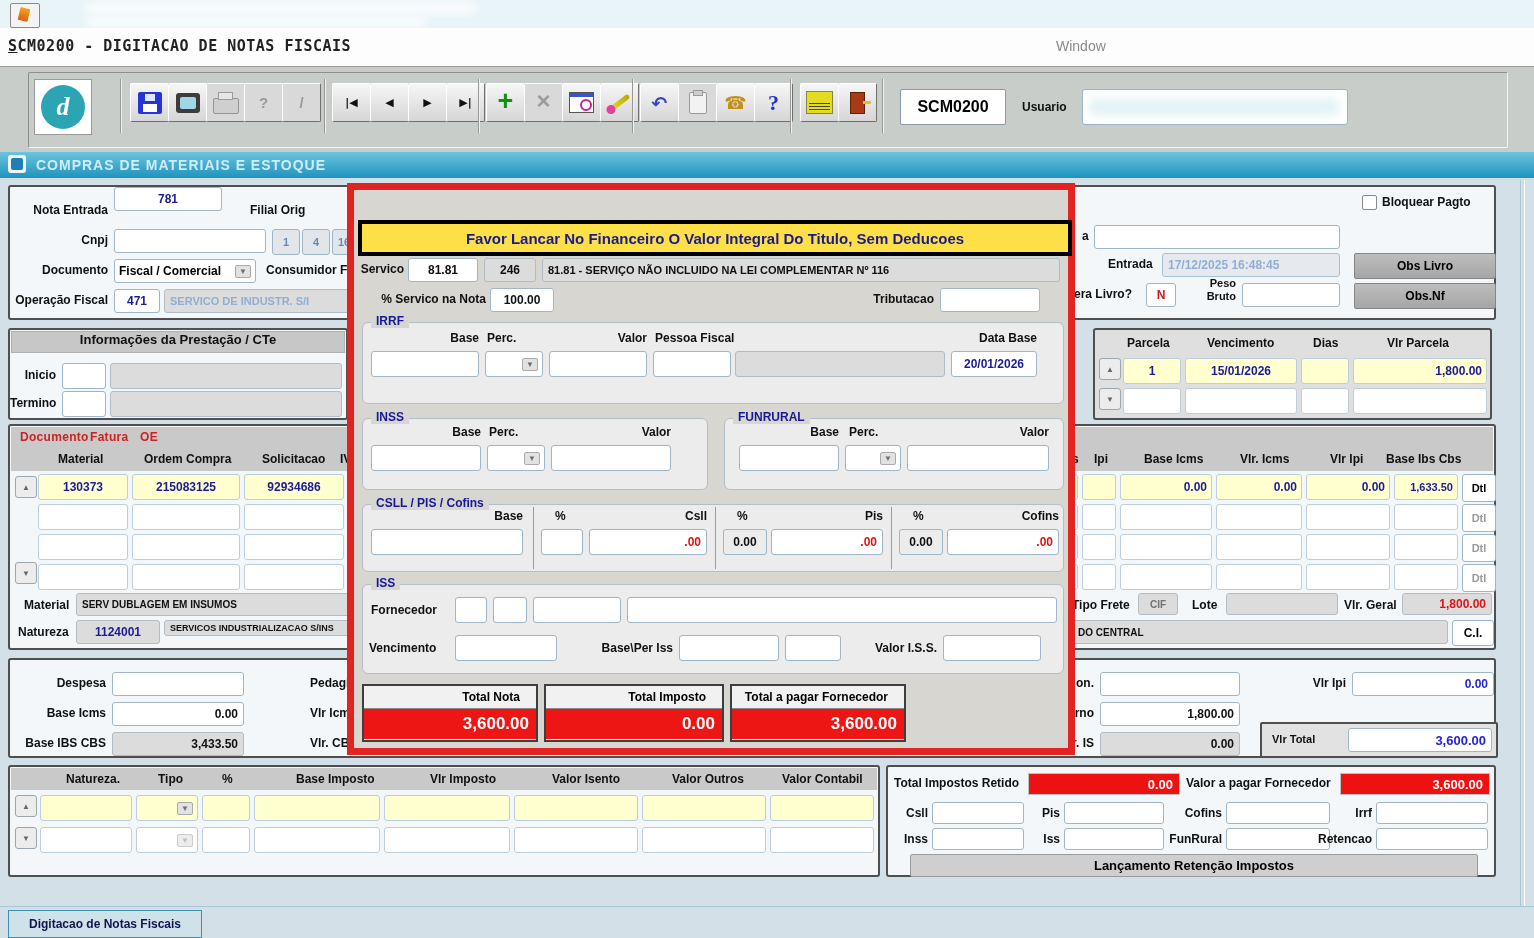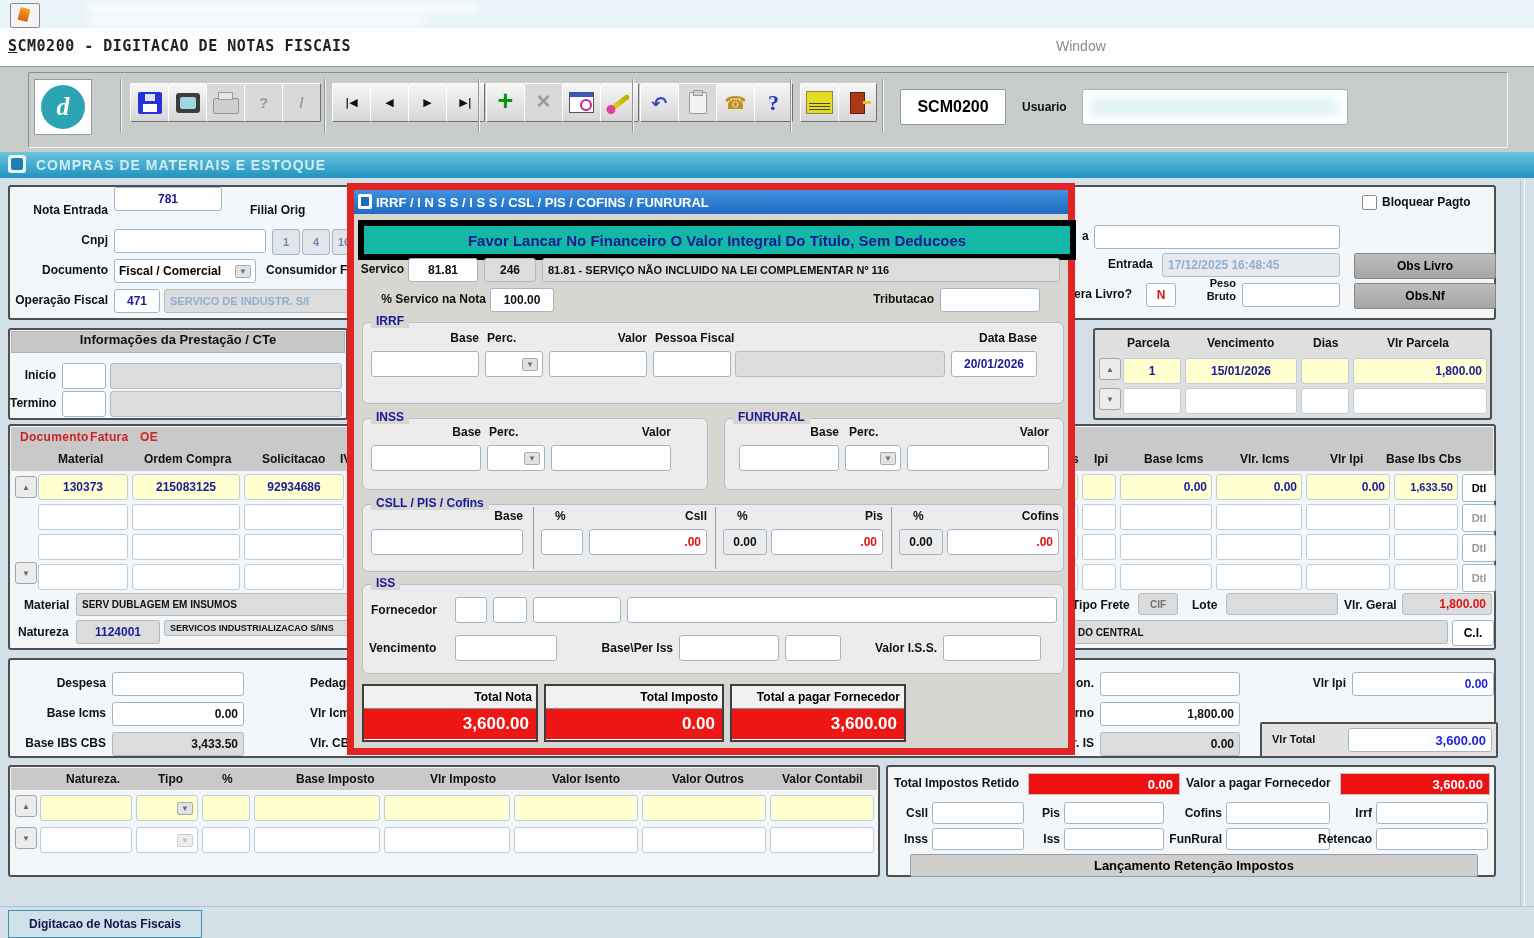--- a/index.html
+++ b/index.html
@@ -89,28 +89,28 @@
   .cell.c{justify-content:center}
   .redtabs{position:absolute;font:bold 12px "Liberation Sans",sans-serif;color:#cc2222;letter-spacing:.3px}
   .redbox{position:absolute;background:#ee1111;border:1px solid #c0c0c0;color:#fff;font:bold 13px "Liberation Sans",sans-serif;
           display:flex;align-items:center;justify-content:flex-end;padding:0 6px;box-sizing:border-box}
   
   #modal{position:absolute;left:347px;top:183px;width:728px;height:572px;border:7px solid #e32222;background:#d8d6d0;z-index:50;box-sizing:border-box}
   #mtitle{position:absolute;left:0;top:0;width:714px;height:24px;background:linear-gradient(#3e92de,#1f6cc2);display:flex;align-items:center}
   #mtitle .txt{margin-left:22px;font:bold 13px "Liberation Sans",sans-serif;color:#fff}
   .mtico{position:absolute;left:4px;top:4px;width:14px;height:15px;background:#fff;border-radius:2px}
   .mtico::after{content:"";position:absolute;left:3px;top:3px;right:3px;bottom:3px;background:#1d6cb4}
-  #mbanner{position:absolute;left:4px;top:30px;width:706px;height:28px;background:#14b8a6;border:6px solid #000000;
+  #mbanner{position:absolute;left:4px;top:30px;width:706px;height:28px;background:#fde047;border:4px solid #000000;
            display:flex;align-items:center;justify-content:center;font:bold 15px "Liberation Sans",sans-serif;color:#1a1a8e}
   .fset{position:absolute;border:1px solid #b3bfc7;border-radius:6px;background:#ececec}
   .fleg{position:absolute;top:-9px;left:8px;background:#d8d6d0;padding:0 5px;color:#17179a;font:bold 12px "Liberation Sans",sans-serif;white-space:nowrap}
   .vsep{position:absolute;top:2px;bottom:2px;width:1px;background:#9c9c9c}
   .totbox{position:absolute;border:2px solid #3e3e3e;background:#fff;box-sizing:border-box}
   .totbox .tl{height:22px;background:#f1f1f1;border-bottom:1px solid #8a8a8a;display:flex;align-items:center;justify-content:flex-end;
-              font:bold 12px "Liberation Sans",sans-serif;padding:0 4px;white-space:nowrap;overflow:hidden}
+              font:bold 12px "Liberation Sans",sans-serif;padding:0 16px;white-space:nowrap;overflow:hidden}
   .totbox .tv{height:30px;background:#ee1515;color:#fff;display:flex;align-items:center;justify-content:flex-end;
               font:bold 17px "Liberation Sans",sans-serif;padding:0 7px}
   #confirmbtn{position:absolute;left:566px;top:494px;width:140px;height:58px;background:#c6c6c6;
               border:2px solid;border-color:#f2f2f2 #6e6e6e #6e6e6e #f2f2f2;display:flex;align-items:center;justify-content:center;
               font:bold 13px "Liberation Sans",sans-serif;cursor:pointer}
   #confirmbtn::before{content:"";position:absolute;left:6px;right:6px;top:7px;border-top:2px dotted #787878}
   #confirmbtn::after{content:"";position:absolute;left:6px;right:6px;bottom:7px;border-top:2px dotted #787878}
   .u{text-decoration:underline}
   #bottomtab{position:absolute;left:8px;top:910px;width:192px;height:26px;background:#cfe2ea;border:1px solid #3f8fae;
              display:flex;align-items:center;justify-content:center;font:bold 12px "Liberation Sans",sans-serif;color:#13134e;cursor:pointer}
@@ -462,24 +462,20 @@
   <div class="fld" style="left:176px;top:61px;width:100px;height:22px"></div>
   <div class="lbl r" style="left:272px;top:65px;width:62px">FunRural</div>
   <div class="fld" style="left:338px;top:61px;width:104px;height:22px"></div>
   <div class="lbl r" style="left:420px;top:65px;width:64px">Retencao</div>
   <div class="fld" style="left:488px;top:61px;width:112px;height:22px"></div>
 
   <div class="gbtn" style="left:22px;top:87px;width:566px;height:21px;background:#cfcfcf;border-color:#9a9a9a;font-size:13px">Lançamento Retenção Impostos</div>
 </div>
 
 <div id="modal">
-  <div id="mtitle">
-    <div class="mtico"></div>
-    <div class="txt">IRRF / I N S S / I S S / CSL / PIS / COFINS / FUNRURAL</div>
-  </div>
   <div id="mbanner">Favor Lancar No Financeiro O Valor Integral Do Titulo, Sem Deducoes</div>
 
   <div class="lbl r" style="left:2px;top:72px;width:48px">Servico</div>
   <div class="fld c" style="left:54px;top:68px;width:70px;height:24px">81.81</div>
   <div class="fld gray c" style="left:130px;top:68px;width:52px;height:24px">246</div>
   <div class="fld gray" style="left:188px;top:68px;width:518px;height:24px;font-size:11px">81.81 - SERVIÇO NÃO INCLUIDO NA LEI COMPLEMENTAR Nº 116</div>
 
   <div class="lbl r" style="left:2px;top:102px;width:130px">% Servico na Nota</div>
   <div class="fld c" style="left:136px;top:98px;width:64px;height:24px">100.00</div>
   <div class="lbl r" style="left:498px;top:102px;width:82px">Tributacao</div>

